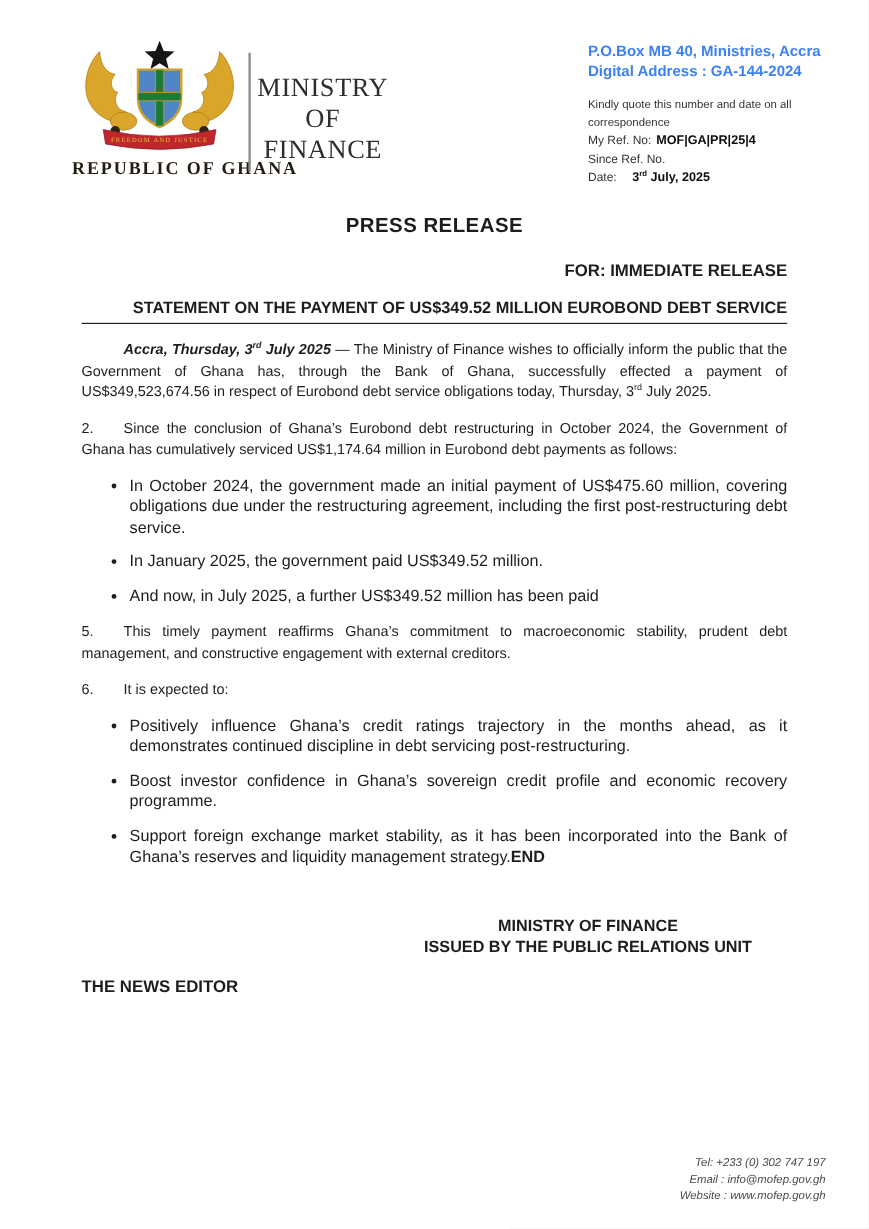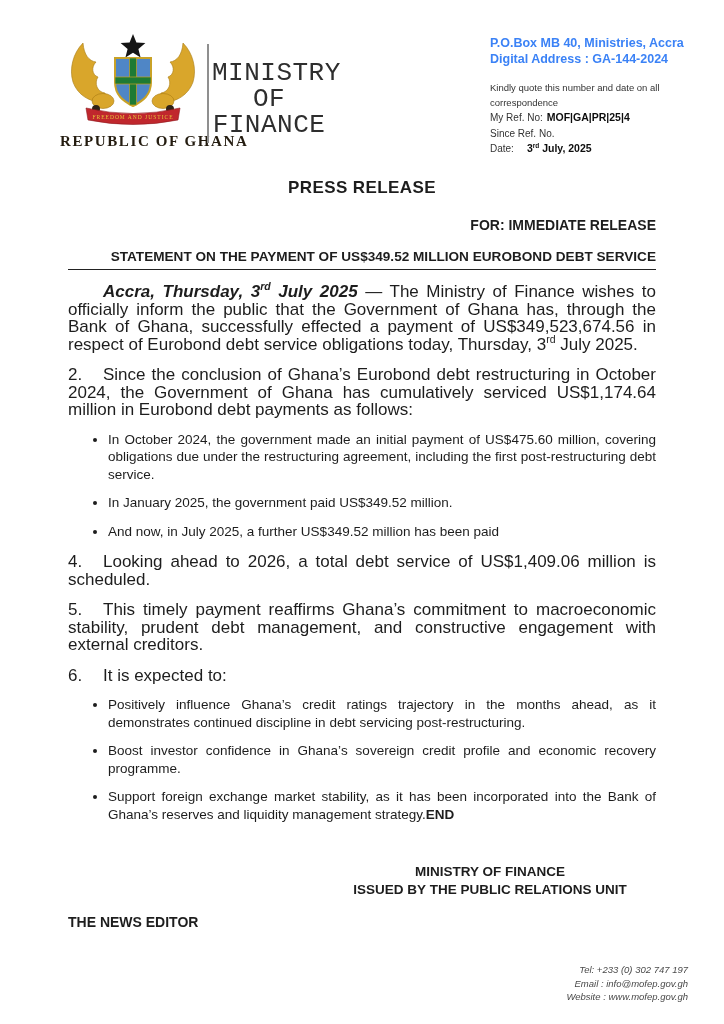--- a/index.html
+++ b/index.html
@@ -13,38 +13,38 @@
   .logo-block { position:absolute; left:60px; top:32px; width:146px; text-align:center; }
   .coa { display:block; margin:0 auto; }
   .country {
     font-family:"Liberation Serif", serif; font-weight:bold;
     font-size:15px; letter-spacing:1.6px; color:#241c10;
     margin-top:3px; white-space:nowrap;
   }
   .divider { position:absolute; left:207px; top:44px; width:1.5px; height:99px; background:#8f8f8f; }
   .ministry {
     position:absolute; left:212px; top:60px; width:114px; text-align:center;
-    font-family:Liberation Mono, monospace; font-size:26px; line-height:26px;
+    font-family:Liberation Serif, serif; font-size:22px; line-height:26px;
     color:#2e2e2e; letter-spacing:0.5px;
   }
   .addr { position:absolute; left:490px; top:36px; width:218px; }
   .addr-bold { font-weight:bold; font-size:12.5px; line-height:15.5px; color:#3b82f6; }
   .addr-note { margin-top:13px; font-size:9.5px; line-height:15px; color:#333; }
   .addr-row { font-size:10px; line-height:15.5px; color:#333; }
   .addr-row b { font-size:10.5px; color:#0d0d0d; }
   .ref-gap { display:inline-block; width:4px; }
   .date-gap { display:inline-block; width:13px; }
   sup { vertical-align:super; font-size:62%; line-height:0; }
   
   .content { position:absolute; left:68px; top:170px; width:588px; }
   .doc-title { text-align:center; font-size:17px; font-weight:bold; letter-spacing:0.4px; margin-top:8px; }
   .release { text-align:right; font-size:14px; font-weight:bold; margin-top:19px; }
   .headline { text-align:right; font-size:13.6px; font-weight:bold; margin-top:16px; }
   .rule { border:none; border-top:1.6px solid #222; margin-top:5px; }
-  p.body-p { font-size:17px; line-height:17.5px; text-align:justify; margin-top:13px; }
+  p.body-p { font-size:12px; line-height:17.5px; text-align:justify; margin-top:13px; }
   .p1 { text-indent:35px; }
   .num { display:inline-block; width:35px; }
   ul.bullets { margin-top:12px; padding-left:40px; }
   ul.bullets li { font-size:13.5px; line-height:17.5px; text-align:justify; margin-bottom:11px; }
   ul.bullets li:last-child { margin-bottom:0; }
   .end-marker { font-weight:bold; }
   .issued {
     width:340px; margin-left:252px; margin-top:40px; text-align:center;
     font-weight:bold; font-size:13.5px; line-height:17.5px;
   }
@@ -121,21 +121,20 @@
 
     <p class="body-p"><span class="num">2.</span><span>Since the conclusion of Ghana’s Eurobond debt restructuring in October 2024, the Government of Ghana has cumulatively serviced US$1,174.64 million in Eurobond debt payments as follows:</span></p>
 
     <ul class="bullets">
       <li>In October 2024, the government made an initial payment of US$475.60 million, covering obligations due under the restructuring agreement, including the first post-restructuring debt service.</li>
       <li>In January 2025, the government paid US$349.52 million.</li>
       <li>And now, in July 2025, a further US$349.52 million has been paid</li>
     </ul>
 
 
-    <p class="body-p"><span class="num">4.</span><span>Looking ahead to 2026, a total debt service of US$1,409.06 million is scheduled.</span></p>
 
     <p class="body-p"><span class="num">5.</span><span>This timely payment reaffirms Ghana’s commitment to macroeconomic stability, prudent debt management, and constructive engagement with external creditors.</span></p>
 
     <p class="body-p"><span class="num">6.</span><span>It is expected to:</span></p>
 
     <ul class="bullets">
       <li>Positively influence Ghana’s credit ratings trajectory in the months ahead, as it demonstrates continued discipline in debt servicing post-restructuring.</li>
       <li>Boost investor confidence in Ghana’s sovereign credit profile and economic recovery programme.</li>
       <li><span>Support foreign exchange market stability, as it has been incorporated into the Bank of Ghana’s reserves and liquidity management strategy.</span><span class="end-marker">END</span></li>
     </ul>

